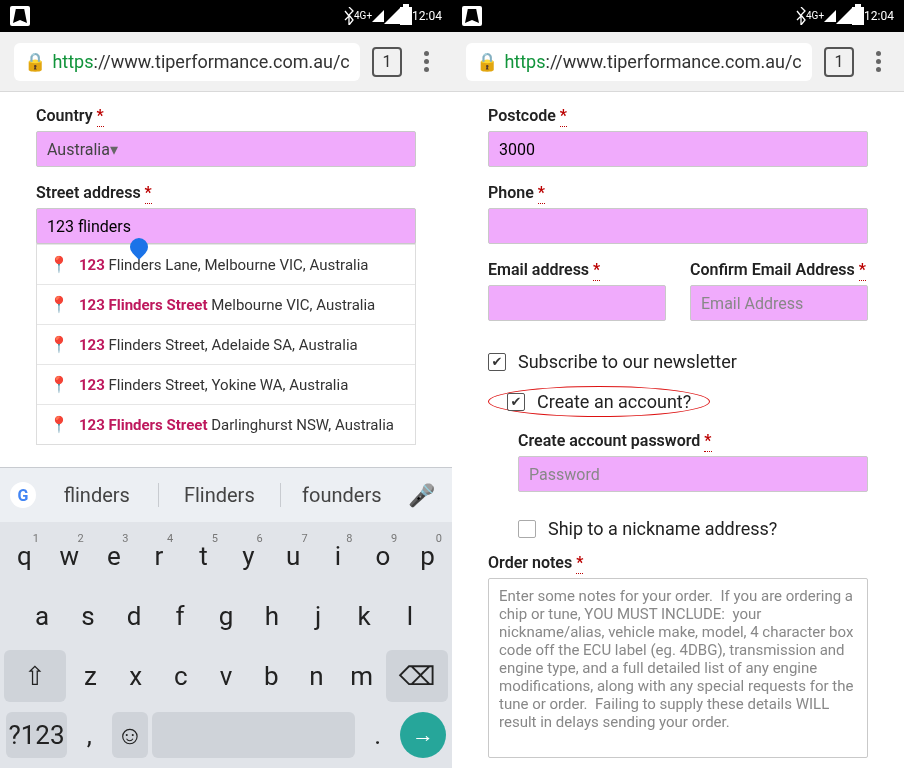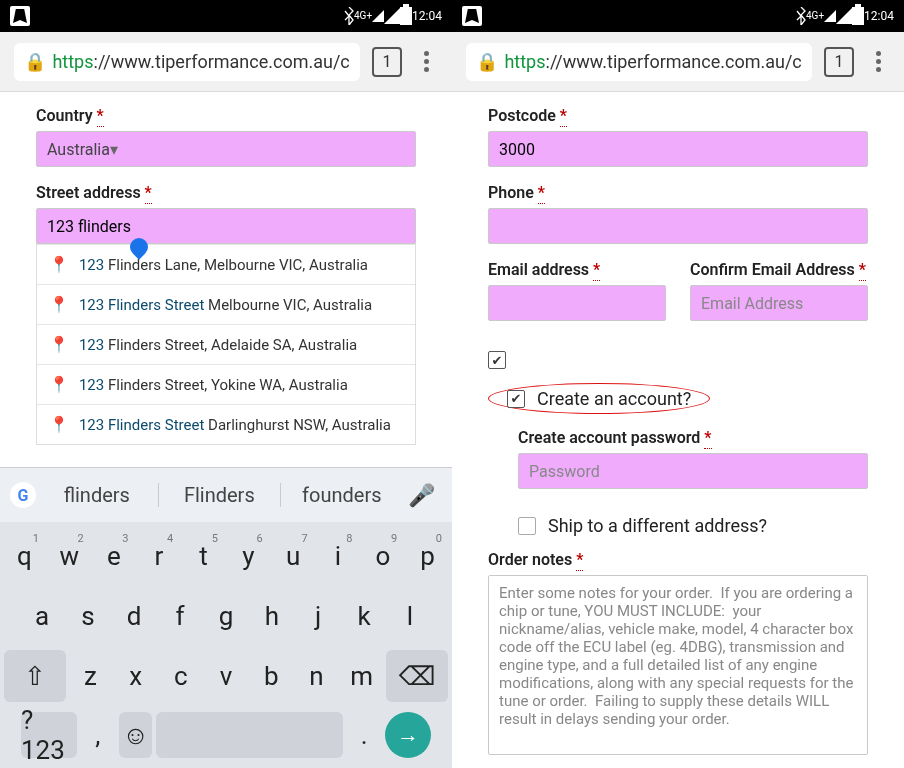--- a/index.html
+++ b/index.html
@@ -40,40 +40,40 @@
   .input[type="text"]::placeholder, .textarea::placeholder, .input::placeholder { color:#888; }
   .select { display:flex; align-items:center; color:#444; }
   .select .chev { color:#666; }
   .textarea { width:100%; height:180px; border:1px solid #c9c9c9; border-radius:2px; background:#fff; padding:8px 10px; font-size:15px; color:#555; resize:none; }
 
   .street-input-row { position:relative; }
   .street-input-row .tear { position:absolute; left:94px; top:30px; width:18px; height:18px; background:#1a73e8; border-radius:50% 50% 50% 0; transform:rotate(-45deg); }
   .suggest-list { border:1px solid #ddd; background:#fff; margin-top:-1px; }
   .suggest-item { padding:10px 12px; border-top:1px solid #e6e6e6; display:flex; gap:10px; font-size:15px; align-items:center; }
   .pin { color:#bbb; font-size:16px; }
-  .strong { font-weight:400; color:#0c4a6e; }
+  .strong { font-weight:700; color:#be185d; }
 
   
   .kb { position:absolute; bottom:0; left:0; width:100%; height:300px; background:#e1e4e9; box-shadow:0 -1px 0 #c8cbd0; }
   .suggest-bar { height:54px; display:flex; align-items:center; padding:0 10px; gap:0; background:#eceff3; }
   .g-logo { width:26px; height:26px; border-radius:50%; display:flex; align-items:center; justify-content:center; font-weight:700; background:#fff; font-family:Arial; }
   .g-logo span:nth-child(1){color:#4285F4;} .g-logo span:nth-child(2){color:#EA4335;} .g-logo span:nth-child(3){color:#FBBC05;} .g-logo span:nth-child(4){color:#4285F4;} .g-logo span:nth-child(5){color:#34A853;} .g-logo span:nth-child(6){color:#EA4335;}
   .sugg { flex:1; text-align:center; color:#444; font-size:20px; }
   .sugg + .sugg { border-left:1px solid #c8cbd0; }
   .mic { color:#555; font-size:22px; padding:0 6px; }
   .krow { display:flex; justify-content:center; padding:4px 4px; gap:4px; }
   .key { flex:1; height:52px; border-radius:6px; display:flex; justify-content:center; align-items:center; font-size:26px; color:#222; position:relative; }
   .key sup { position:absolute; top:2px; right:6px; font-size:11px; color:#777; }
   .krow.mid .key { flex:0 0 42px; }
   .krow.r1 { padding-top:8px; }
   .wide { flex:1.5; }
   .spec { background:#cfd3d9; }
   .space { flex:5; background:#cfd3d9; }
   .enter { width:46px; height:46px; border-radius:50%; background:#26a69a; color:#fff; display:flex; align-items:center; justify-content:center; font-size:22px; }
-  .krow.bottom { align-items:center; padding:6px 21px 10px; }
+  .krow.bottom { align-items:center; padding:6px 6px 10px; }
   .krow.bottom .key { height:46px; }
 
   
   .split-row { display:flex; gap:24px; }
   .split-row .field { flex:1; }
   .check-row { display:flex; align-items:center; gap:12px; font-size:18px; margin:14px 0; color:#222; }
   .chk { width:18px; height:18px; border:1.6px solid #555; border-radius:2px; display:flex; align-items:center; justify-content:center; font-size:13px; color:#333; }
   .chk.empty { border-color:#aaa; }
   .ellipse { border:1.5px solid #d11; border-radius:50%; padding:4px 18px; display:inline-flex; align-items:center; gap:12px; }
 
@@ -281,37 +281,38 @@
         <input class="input" type="text" style="">
       </div>
       <div class="field">
         <span class="label"><span>Confirm Email Address</span> <span class="req required-underline">*</span></span>
         <input class="input" type="text" placeholder="Email Address" style="">
       </div>
     </div>
 
     <div class="check-row">
       <span class="chk">✔</span>
+      <span>Subscribe to our newsletter</span>
     </div>
 
     <div class="check-row">
       <span class="ellipse">
         <span class="chk">✔</span>
         <span>Create an account?</span>
       </span>
     </div>
 
     <div class="field indent">
       <span class="label"><span>Create account password</span> <span class="req required-underline">*</span></span>
       <input class="input" type="text" placeholder="Password" style="">
     </div>
 
     <div class="check-row indent" style="margin-top:26px;">
       <span class="chk empty"></span>
-      <span>Ship to a different address?</span>
+      <span>Ship to a nickname address?</span>
     </div>
 
     <div class="field" style="margin-top:10px;">
       <span class="label"><span>Order notes</span> <span class="req required-underline">*</span></span>
       <textarea class="textarea" placeholder="Enter some notes for your order.  If you are ordering a chip or tune, YOU MUST INCLUDE:  your nickname/alias, vehicle make, model, 4 character box code off the ECU label (eg. 4DBG), transmission and engine type, and a full detailed list of any engine modifications, along with any special requests for the tune or order.  Failing to supply these details WILL result in delays sending your order." style=""></textarea>
     </div>
 
   </div>
 </div>
 

